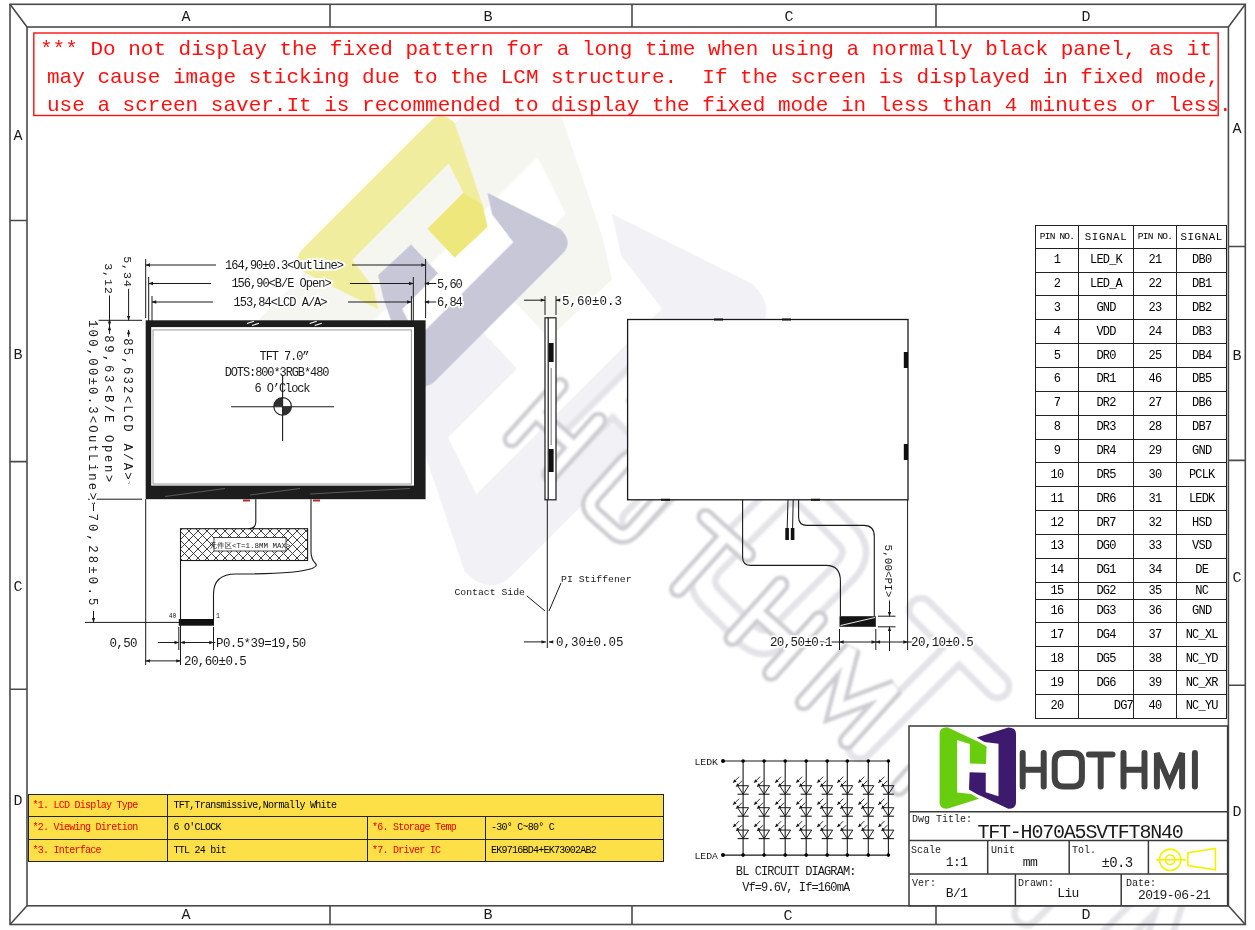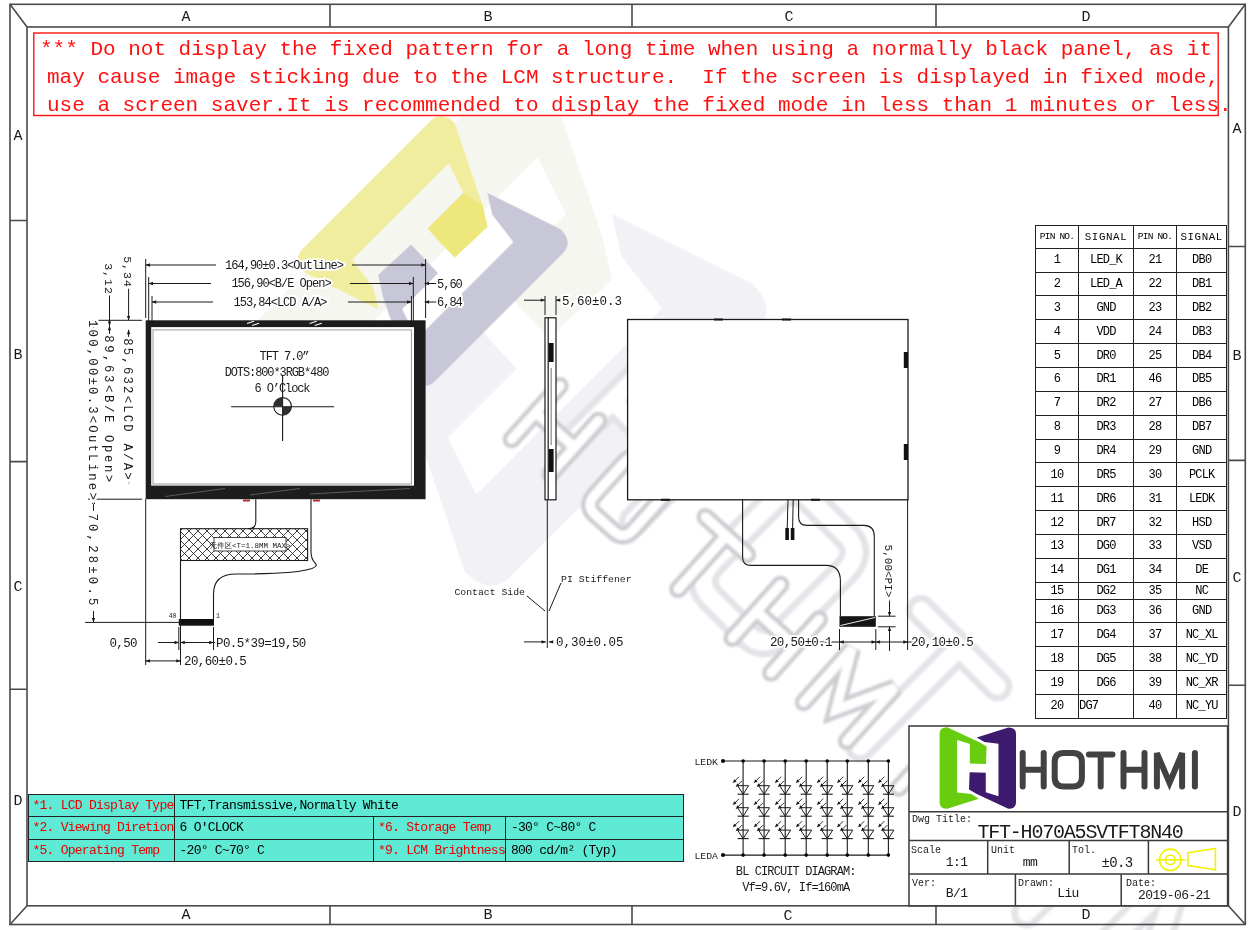--- a/index.html
+++ b/index.html
@@ -444,21 +444,21 @@
   <text x="1068" y="897.3">Liu</text>
   <text x="1174" y="899">2019-06-21</text>
 </g>
 
 <text x="1080" y="837.5" font-size="20" text-anchor="middle" letter-spacing="-1.2">TFT-H070A5SVTFT8N40</text>
 </svg>
 
 <div class="abs" style="left:0;top:0;color:#ff1010;font-size:21px;line-height:28.2px;white-space:pre;">
 <div class="abs" style="left:40px;top:36px;">*** Do not display the fixed pattern for a long time when using a normally black panel, as it</div>
 <div class="abs" style="left:47px;top:64.2px;">may cause image sticking due to the LCM structure.  If the screen is displayed in fixed mode,</div>
-<div class="abs" style="left:47px;top:92.4px;">use a screen saver.It is recommended to display the fixed mode in less than 1 minutes or less.</div>
+<div class="abs" style="left:47px;top:92.4px;">use a screen saver.It is recommended to display the fixed mode in less than 4 minutes or less.</div>
 </div>
 
 <div class="abs" style="left:1035px;top:224.5px;">
 <table id="pintable" style="border: 1.6px solid rgb(34, 34, 34); font-size: 12px; letter-spacing: -0.8px; background: rgb(255, 255, 255);">
       <tbody>
         <tr style="height:23.3px">
           <td style="width: 42px; font-size: 9.5px; border: 1.2px solid rgb(34, 34, 34); text-align: center;">PIN NO.</td>
           <td style="width: 54px; font-size: 10.8px; letter-spacing: 0.6px; border: 1.2px solid rgb(34, 34, 34); text-align: center;">SIGNAL</td>
           <td style="width: 42px; font-size: 9.5px; border: 1.2px solid rgb(34, 34, 34); text-align: center;">PIN NO.</td>
           <td style="width: 49.4px; font-size: 10.8px; letter-spacing: 0.6px; border: 1.2px solid rgb(34, 34, 34); text-align: center;">SIGNAL</td>
@@ -572,48 +572,48 @@
           <td style="border: 1.2px solid rgb(34, 34, 34); text-align: center;">NC_YD</td>
         </tr>
         <tr style="height:23.85px">
           <td style="border: 1.2px solid rgb(34, 34, 34); text-align: center;">19</td>
           <td style="border: 1.2px solid rgb(34, 34, 34); text-align: center;">DG6</td>
           <td style="border: 1.2px solid rgb(34, 34, 34); text-align: center;">39</td>
           <td style="border: 1.2px solid rgb(34, 34, 34); text-align: center;">NC_XR</td>
         </tr>
         <tr style="height:23.85px">
           <td style="border: 1.2px solid rgb(34, 34, 34); text-align: center; font-family: Liberation Mono, monospace;">20</td>
-          <td style="border: 1.2px solid rgb(34, 34, 34); text-align: left;">DG7</td>
+          <td style="border: 1.2px solid rgb(34, 34, 34); text-align: right;">DG7</td>
           <td style="border: 1.2px solid rgb(34, 34, 34); text-align: center;">40</td>
           <td style="border: 1.2px solid rgb(34, 34, 34); text-align: center;">NC_YU</td>
         </tr>
       </tbody>
     </table>
 </div>
 
 <div class="abs" style="left:27.5px;top:793.8px;">
-<table id="spectable" style="font-size: 13px; letter-spacing: -0.75px; border: 1.4px solid rgb(34, 34, 34); background: #5eead4;">
+<table id="spectable" style="font-size: 10px; letter-spacing: -0.75px; border: 1.4px solid rgb(34, 34, 34); background: #fde047;">
       <colgroup>
         <col style="width:139.9px">
         <col style="width:199.5px">
         <col style="width:118.1px">
         <col style="width:178.3px">
       </colgroup>
       <tbody>
         <tr style="height:22.36px">
           <td style="color: rgb(232, 0, 0); padding-left: 4px; border: 1.2px solid rgb(34, 34, 34);">*1. LCD Display Type</td>
           <td colspan="3" style="padding-left: 5px; border: 1.2px solid rgb(34, 34, 34);">TFT,Transmissive,Normally White</td>
         </tr>
         <tr style="height:22.36px">
           <td style="color: rgb(232, 0, 0); padding-left: 4px; border: 1.2px solid rgb(34, 34, 34);">*2. Viewing Diretion</td>
           <td colspan="1" style="padding-left: 5px; border: 1.2px solid rgb(34, 34, 34);">6 O'CLOCK</td>
           <td style="color: rgb(232, 0, 0); padding-left: 4px; border: 1.2px solid rgb(34, 34, 34);">*6. Storage Temp</td>
           <td colspan="1" style="padding-left: 5px; border: 1.2px solid rgb(34, 34, 34);">-30° C~80° C</td>
         </tr>
         <tr style="height:22.36px">
-          <td style="color: rgb(232, 0, 0); padding-left: 4px; border: 1.2px solid rgb(34, 34, 34);">*5. Operating Temp</td>
-          <td colspan="1" style="padding-left: 5px; border: 1.2px solid rgb(34, 34, 34);">-20° C~70° C</td>
-          <td style="color: rgb(232, 0, 0); padding-left: 4px; border: 1.2px solid rgb(34, 34, 34);">*9. LCM Brightness</td>
-          <td colspan="1" style="padding-left: 5px; border: 1.2px solid rgb(34, 34, 34);">800 cd/m² (Typ)</td>
+          <td style="color: rgb(232, 0, 0); padding-left: 4px; border: 1.2px solid rgb(34, 34, 34);">*3. Interface</td>
+          <td colspan="1" style="padding-left: 5px; border: 1.2px solid rgb(34, 34, 34);">TTL 24 bit</td>
+          <td style="color: rgb(232, 0, 0); padding-left: 4px; border: 1.2px solid rgb(34, 34, 34);">*7. Driver IC</td>
+          <td colspan="1" style="padding-left: 5px; border: 1.2px solid rgb(34, 34, 34);">EK9716BD4+EK73002AB2</td>
         </tr>
       </tbody>
     </table>
 </div>
 
 </body></html>

